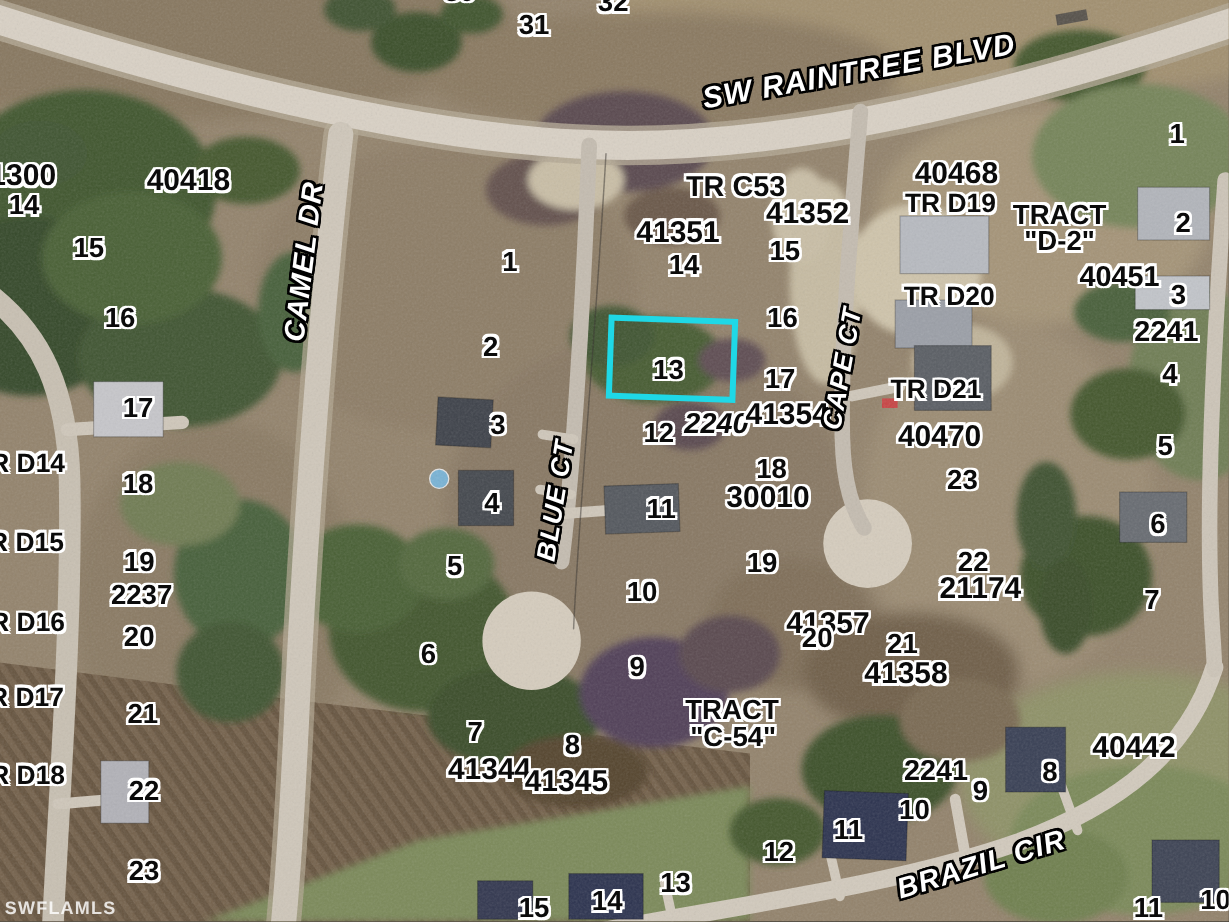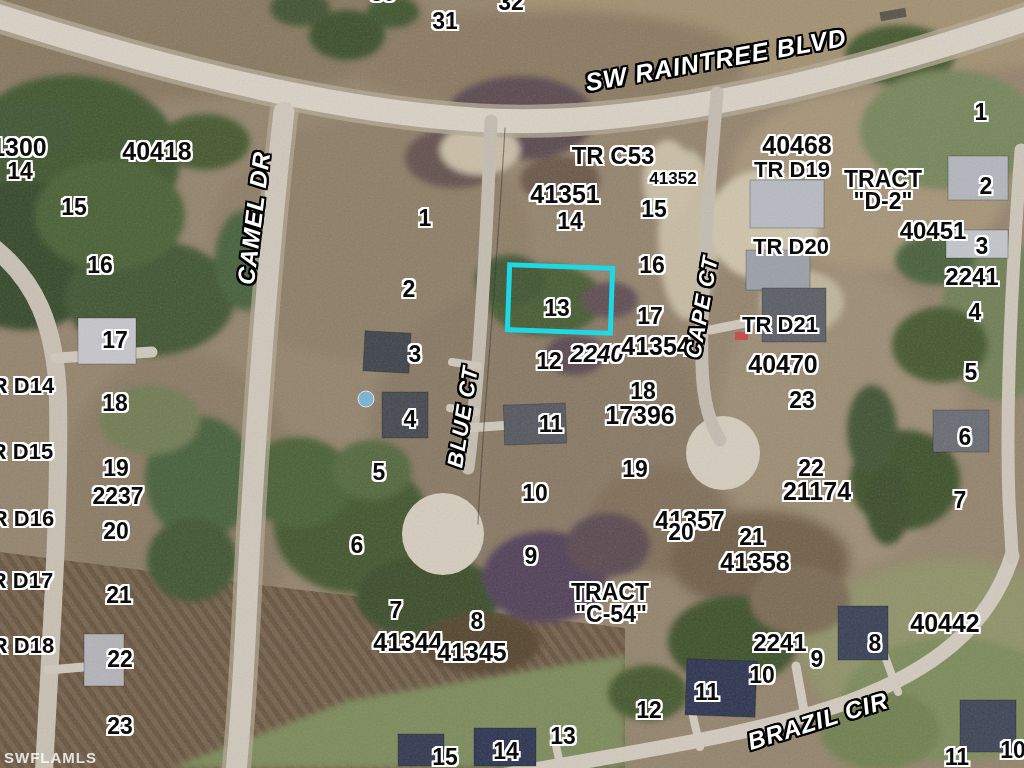--- a/index.html
+++ b/index.html
@@ -201,24 +201,24 @@
       <div class="lbl lot" style="left: 549px; top: 361px; transform: translate(-50%, -50%);">12</div>
       <div class="lbl lot" style="left: 557px; top: 308px; transform: translate(-50%, -50%);">13</div>
       <div class="lbl lot" style="left: 570px; top: 221px; transform: translate(-50%, -50%);">14</div>
       <div class="lbl lot" style="left: 654px; top: 209px; transform: translate(-50%, -50%);">15</div>
       <div class="lbl lot" style="left: 652px; top: 265px; transform: translate(-50%, -50%);">16</div>
       <div class="lbl lot" style="left: 650px; top: 316px; transform: translate(-50%, -50%);">17</div>
       <div class="lbl lot" style="left: 643px; top: 391px; transform: translate(-50%, -50%);">18</div>
       <div class="lbl lot" style="left: 635px; top: 469px; transform: translate(-50%, -50%);">19</div>
       <div class="lbl lot" style="left: 613px; top: 156px; font-size: 24px; transform: translate(-50%, -50%);">TR C53</div>
       <div class="lbl lot" style="left: 565px; top: 194px; font-size: 25px; transform: translate(-50%, -50%);">41351</div>
-      <div class="lbl lot" style="left: 673px; top: 178px; font-size: 17px; transform: translate(-50%, -50%);">41352</div>
+      <div class="lbl lot" style="left: 673px; top: 178px; font-size: 25px; transform: translate(-50%, -50%);">41352</div>
       <div class="lbl lot" style="left: 597px; top: 354px; font-size: 24px; transform: translate(-50%, -50%); font-style: italic;">2240</div>
       <div class="lbl lot" style="left: 656px; top: 346px; font-size: 25px; transform: translate(-50%, -50%);">41354</div>
-      <div class="lbl lot" style="left: 640px; top: 415px; font-size: 25px; transform: translate(-50%, -50%);">17396</div>
+      <div class="lbl lot" style="left: 640px; top: 415px; font-size: 25px; transform: translate(-50%, -50%);">30010</div>
       <div class="lbl lot" style="left: 408px; top: 642px; font-size: 25px; transform: translate(-50%, -50%);">41344</div>
       <div class="lbl lot" style="left: 472px; top: 652px; font-size: 25px; transform: translate(-50%, -50%);">41345</div>
       <div class="lbl lot" style="left: 610px; top: 592px; font-size: 23px; transform: translate(-50%, -50%);">TRACT</div>
       <div class="lbl lot" style="left: 611px; top: 614px; font-size: 23px; transform: translate(-50%, -50%);">"C-54"</div>
       <div class="lbl lot" style="left: 690px; top: 508px; font-size: 25px; transform: translate(-50%, -50%); margin-top: 12px;">41357</div>
       <div class="lbl lot" style="left: 681px; top: 532px; transform: translate(-50%, -50%);">20</div>
       <div class="lbl lot" style="left: 752px; top: 537px; transform: translate(-50%, -50%);">21</div>
       <div class="lbl lot" style="left: 755px; top: 562px; font-size: 25px; transform: translate(-50%, -50%);">41358</div>
       <div class="lbl lot" style="left: 811px; top: 468px; transform: translate(-50%, -50%);">22</div>
       <div class="lbl lot" style="left: 817px; top: 491px; font-size: 25px; transform: translate(-50%, -50%);">21174</div>

